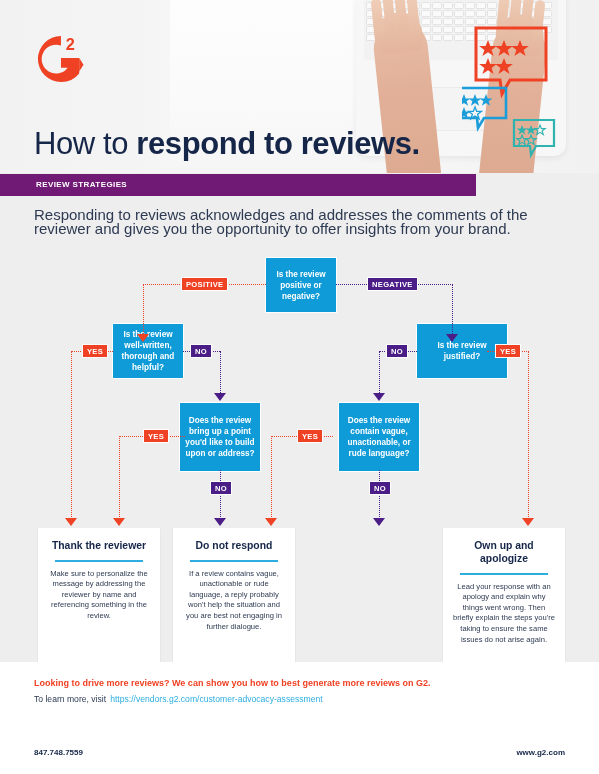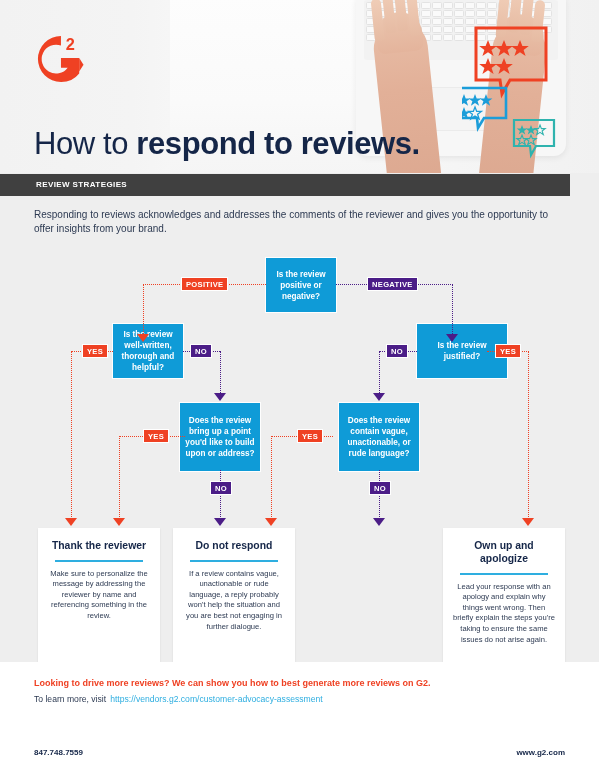--- a/index.html
+++ b/index.html
@@ -72,32 +72,32 @@
   #headline {
     position: absolute; left: 34px; top: 126px;
     font-size: 31px; color: #152648; letter-spacing: -0.4px;
     white-space: nowrap; font-weight: 400;
   }
   #headline b { font-weight: 700; }
   #bubbles { position: absolute; left: 462px; top: 22px; width: 130px; height: 140px; }
 
   
   #strip {
-    position: absolute; left: 0; top: 174px; width: 570px; height: 22px;
-    background: #404040;
+    position: absolute; left: 0; top: 174px; width: 476px; height: 22px;
+    background: #701a75;
   }
   #strip span {
     position: absolute; left: 36px; top: 6px;
     color: #ffffff; font-size: 8px; font-weight: 700; letter-spacing: 0.4px;
   }
 
   
   #intro {
     position: absolute; left: 34px; top: 208px; width: 530px;
-    font-size: 10px; line-height: 14px; color: #2d3a52;
+    font-size: 15px; line-height: 14px; color: #2d3a52;
   }
 
   
   #flow { position: absolute; left: 0; top: 248px; width: 599px; height: 400px; }
 
   .qbox {
     position: absolute;
     background: #0f9bd7;
     color: #ffffff;
     font-size: 8.2px; font-weight: 700; line-height: 11px;

